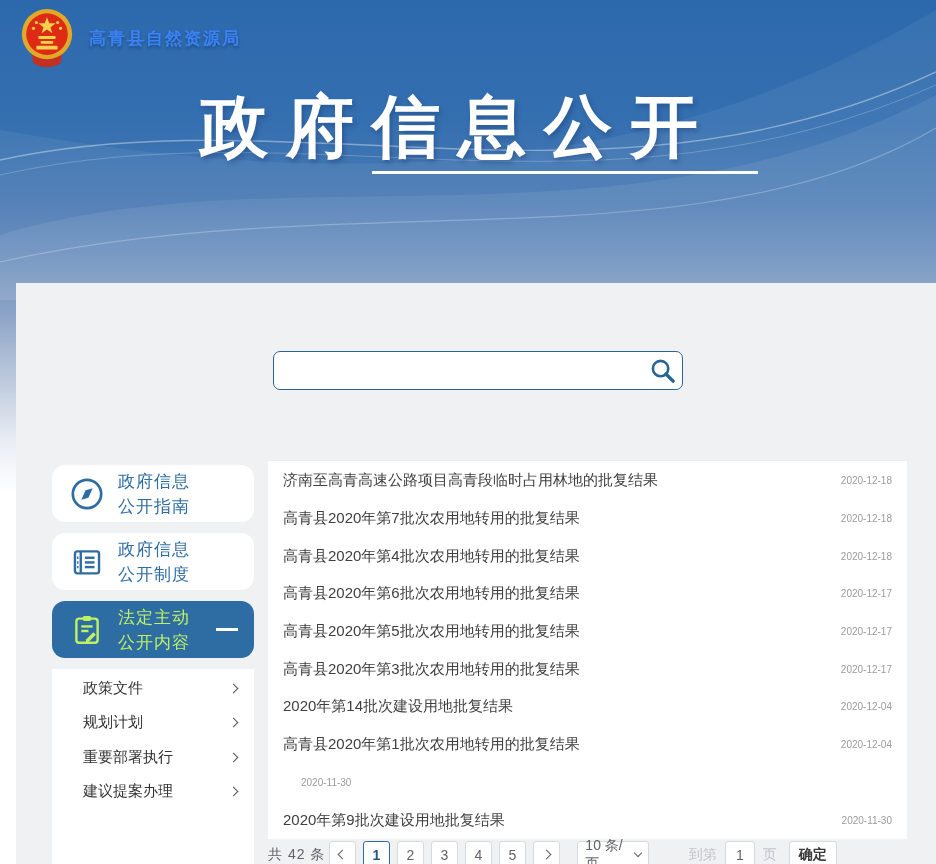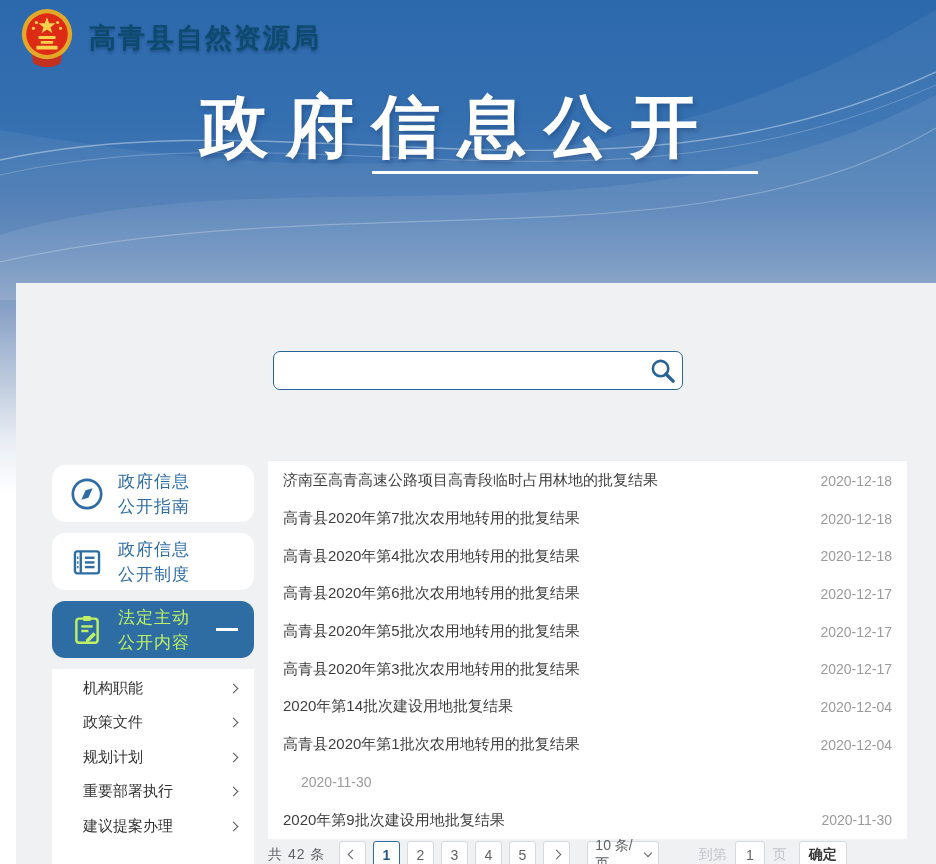--- a/index.html
+++ b/index.html
@@ -9,21 +9,21 @@
 
   
   .bg { position:absolute; inset:0;
         background:linear-gradient(180deg,#2c69ac 0%, #346fb0 14%, #4c7bb4 24%,
                    #6d90bd 31%, #8aa2c6 36%, #c3cfe0 45%, #e9edf4 51%, #ffffff 57%, #ffffff 100%); }
   .waves { position:absolute; top:0; left:0; }
 
   
   .brand { position:absolute; top:7px; left:18px; display:flex; align-items:center; gap:13px; }
   .emblem { width:58px; height:62px; }
-  .site-name { color:#0c4a6e; font-size:27px; font-weight:bold; letter-spacing:2px;
+  .site-name { color:#3b82f6; font-size:17px; font-weight:bold; letter-spacing:2px;
                text-shadow:0 2px 3px rgba(10,35,80,.4); }
 
   
   .banner-title { position:absolute; top:82px; left:200px; color:#fff; font-size:68px;
                   font-weight:bold; letter-spacing:18px; white-space:nowrap;
                   text-shadow:2px 3px 5px rgba(15,40,90,.3); }
   .title-underline { position:absolute; top:171px; left:372px; width:386px; height:3px; background:#fff; }
 
   
   .panel { position:absolute; left:16px; top:283px; width:920px; height:600px; background:#f0f1f2; }
@@ -57,26 +57,26 @@
   .chev.right { transform:rotate(-45deg); }
   .chev.left  { transform:rotate(135deg); }
   .chev.down  { transform:rotate(45deg); width:6px; height:6px; margin-top:-3px; }
   .submenu-item .chev { color:#555; }
 
   
   .list { position:absolute; left:252px; top:177px; width:639px; background:#fff;
           padding:1px 15px 0; border-top:1px solid #ececec; }
   .list-row { height:37.7px; display:flex; align-items:center; justify-content:space-between; cursor:pointer; }
   .row-title { font-size:15px; color:#3f3f3f; white-space:nowrap; overflow:hidden; }
-  .row-date { font-size:14px; color:#9b9b9b; flex:0 0 auto; margin-left:18px; }
+  .row-date { font-size:10px; color:#9b9b9b; flex:0 0 auto; margin-left:18px; }
 
   
   .pagination { position:absolute; left:252px; top:558px; width:660px; display:flex;
                 align-items:center; font-size:14px; color:#606266; }
-  .pg-total { margin-right:10px; letter-spacing:1px; }
+  .pg-total { letter-spacing:1px; }
   .pg-btn { min-width:27px; height:27px; padding:0 4px; margin:0 3.5px; background:#fff;
             border:1px solid #d6d9dd; border-radius:3px; display:inline-flex; align-items:center;
             justify-content:center; color:#606266; cursor:pointer; font-size:14px;
             font-family:"Liberation Sans",sans-serif; }
   .pg-btn.active { border-color:#2e6da4; color:#26578c; font-weight:bold; }
   .pg-size { margin-left:14px; width:72px; justify-content:space-between; padding:0 7px; }
   .pg-goto { margin-left:36px; color:#c0c4cc; display:flex; align-items:center; }
   .pg-goto-input { width:30px; height:27px; margin:0 8px; border:1px solid #d6d9dd; border-radius:3px;
                    text-align:center; color:#606266; font-size:14px; outline:none;
                    font-family:"Liberation Sans",sans-serif; }
@@ -163,24 +163,20 @@
                 <line x1="8" y1="9.5" x2="16" y2="9.5"></line>
                 <line x1="8" y1="12.7" x2="13" y2="12.7"></line>
                 <path d="M11.5 18.5l5-5 1.8 1.8-5 5-2.2.4z" fill="currentColor" stroke="none"></path>
               </svg>
             </span>
             <span class="menu-label">法定主动<br>公开内容</span>
             <span class="collapse-dash"></span>
           </div>
         </div>
       <div class="submenu" id="sidebar-submenu">
-          <div class="submenu-item">
-            <span>机构职能</span>
-            <i class="chev right"></i>
-          </div>
           <div class="submenu-item">
             <span>政策文件</span>
             <i class="chev right"></i>
           </div>
           <div class="submenu-item">
             <span>规划计划</span>
             <i class="chev right"></i>
           </div>
           <div class="submenu-item">
             <span>重要部署执行</span>

